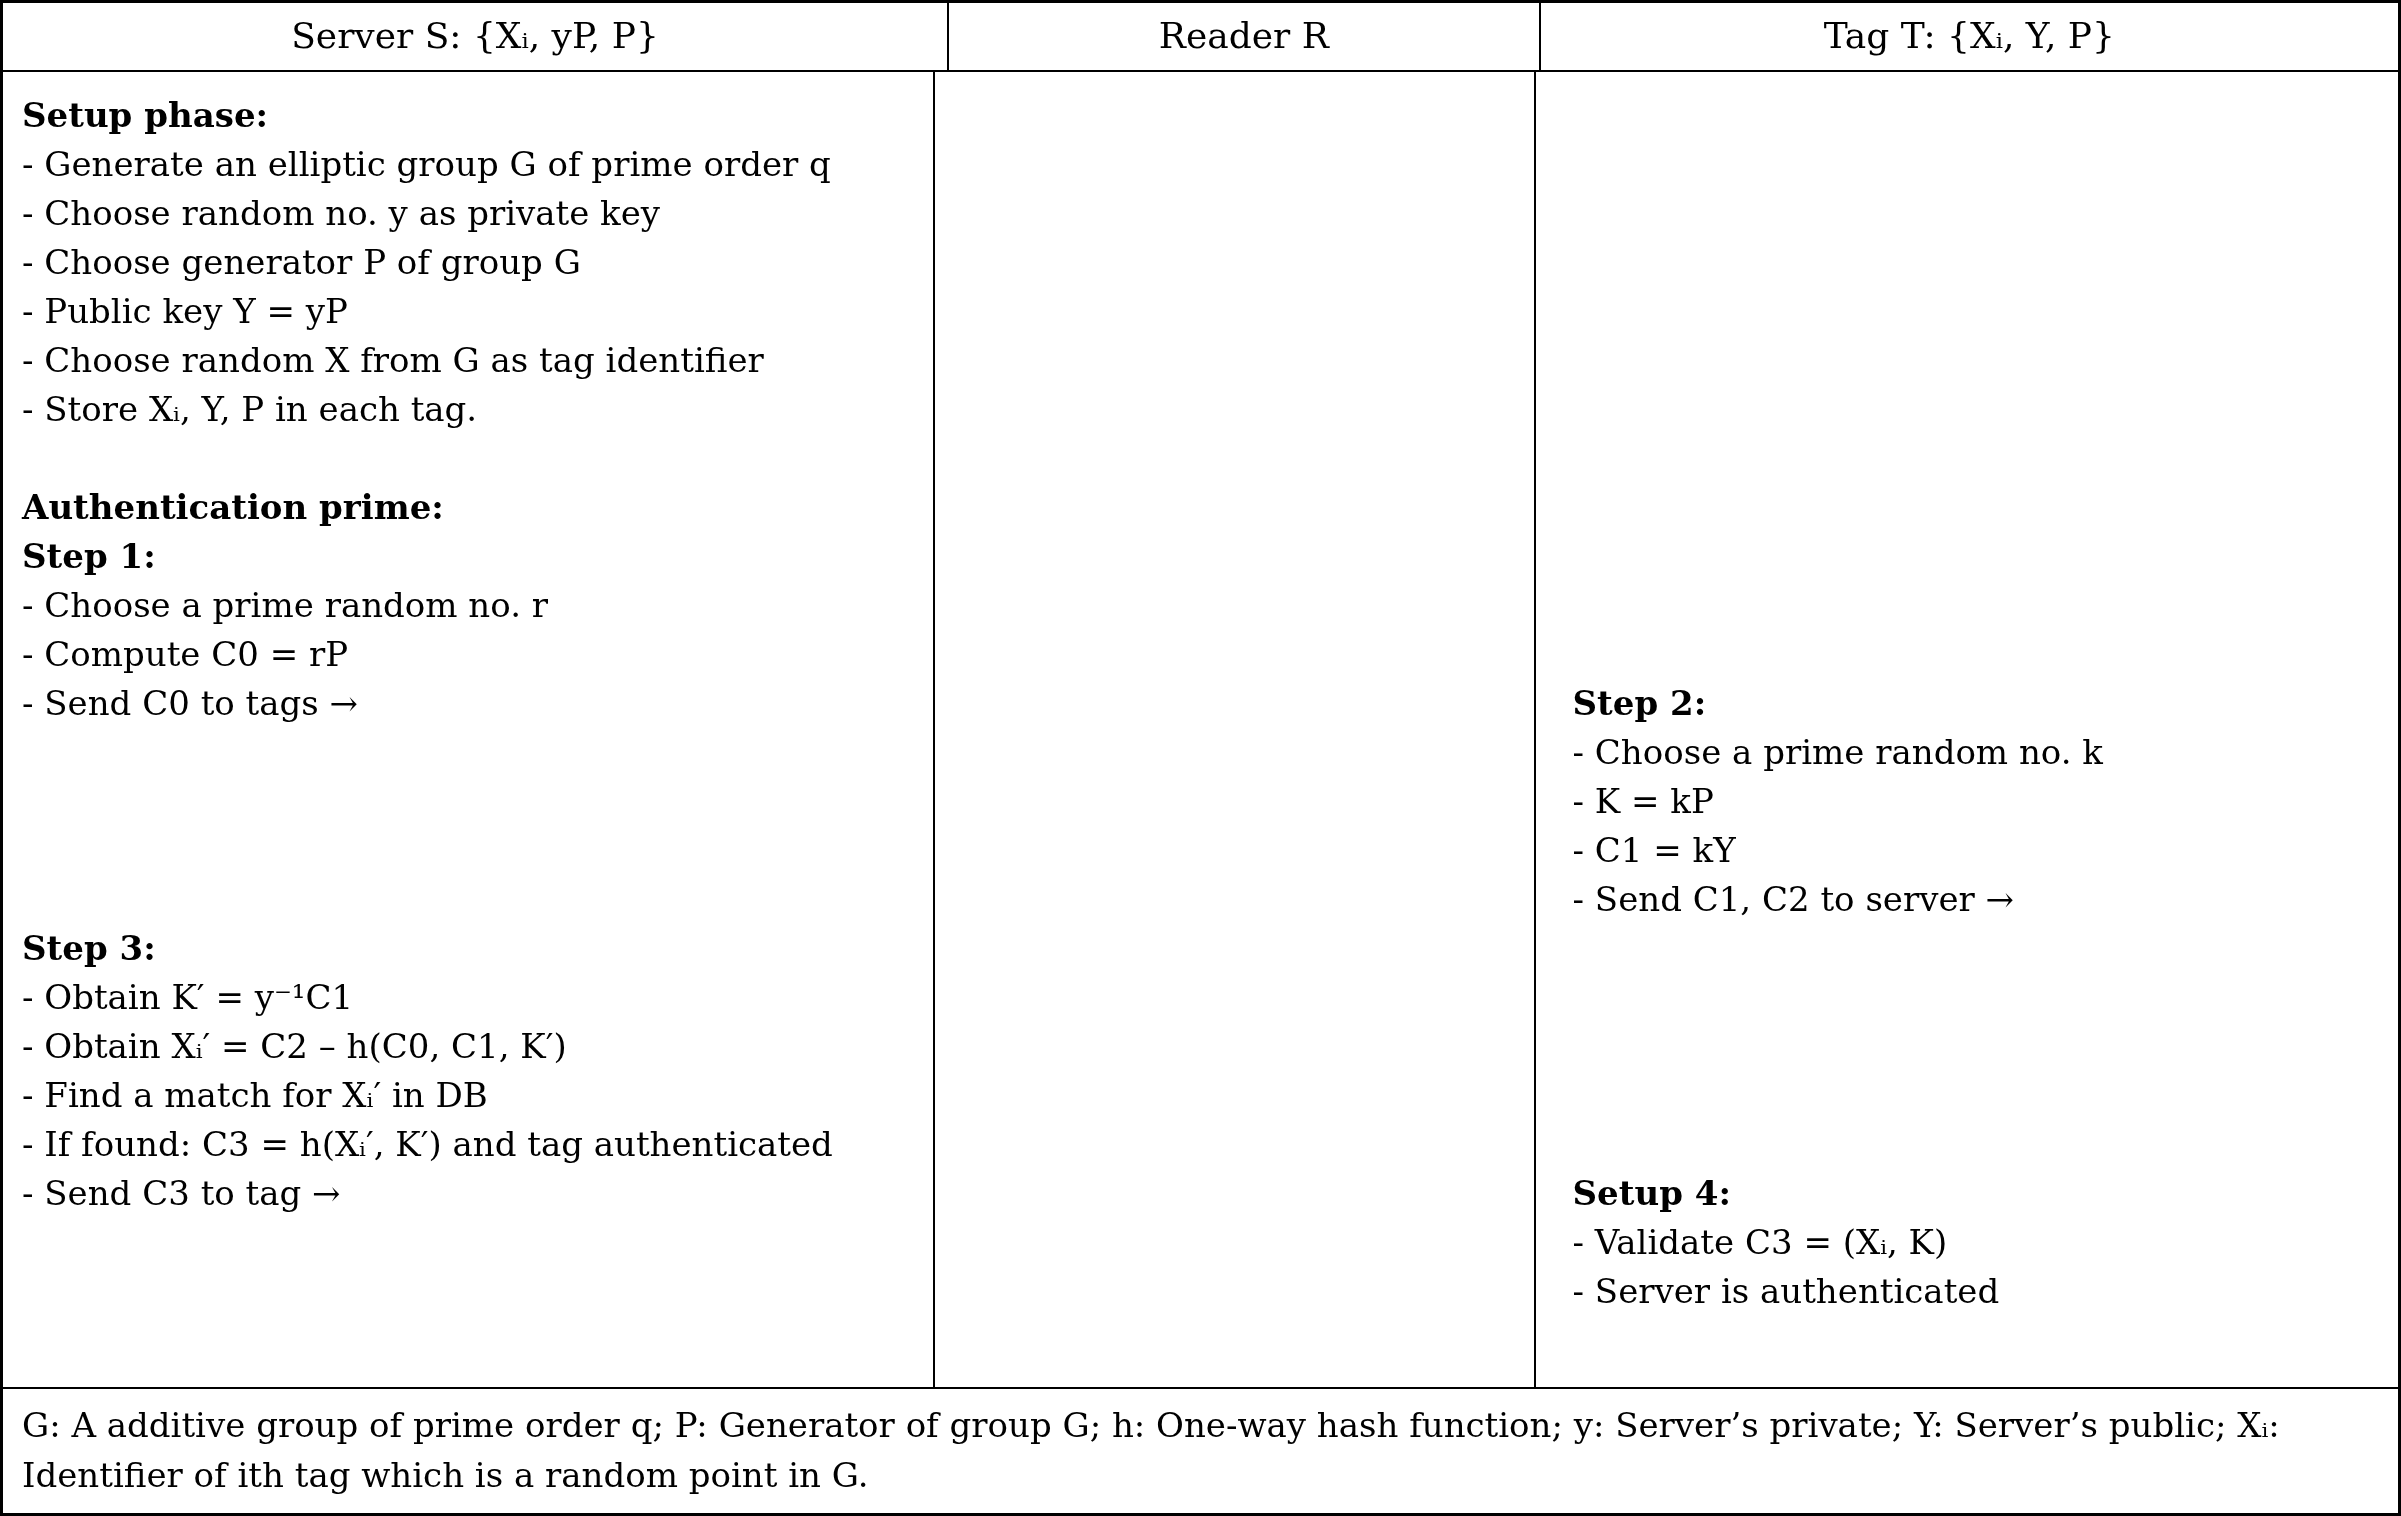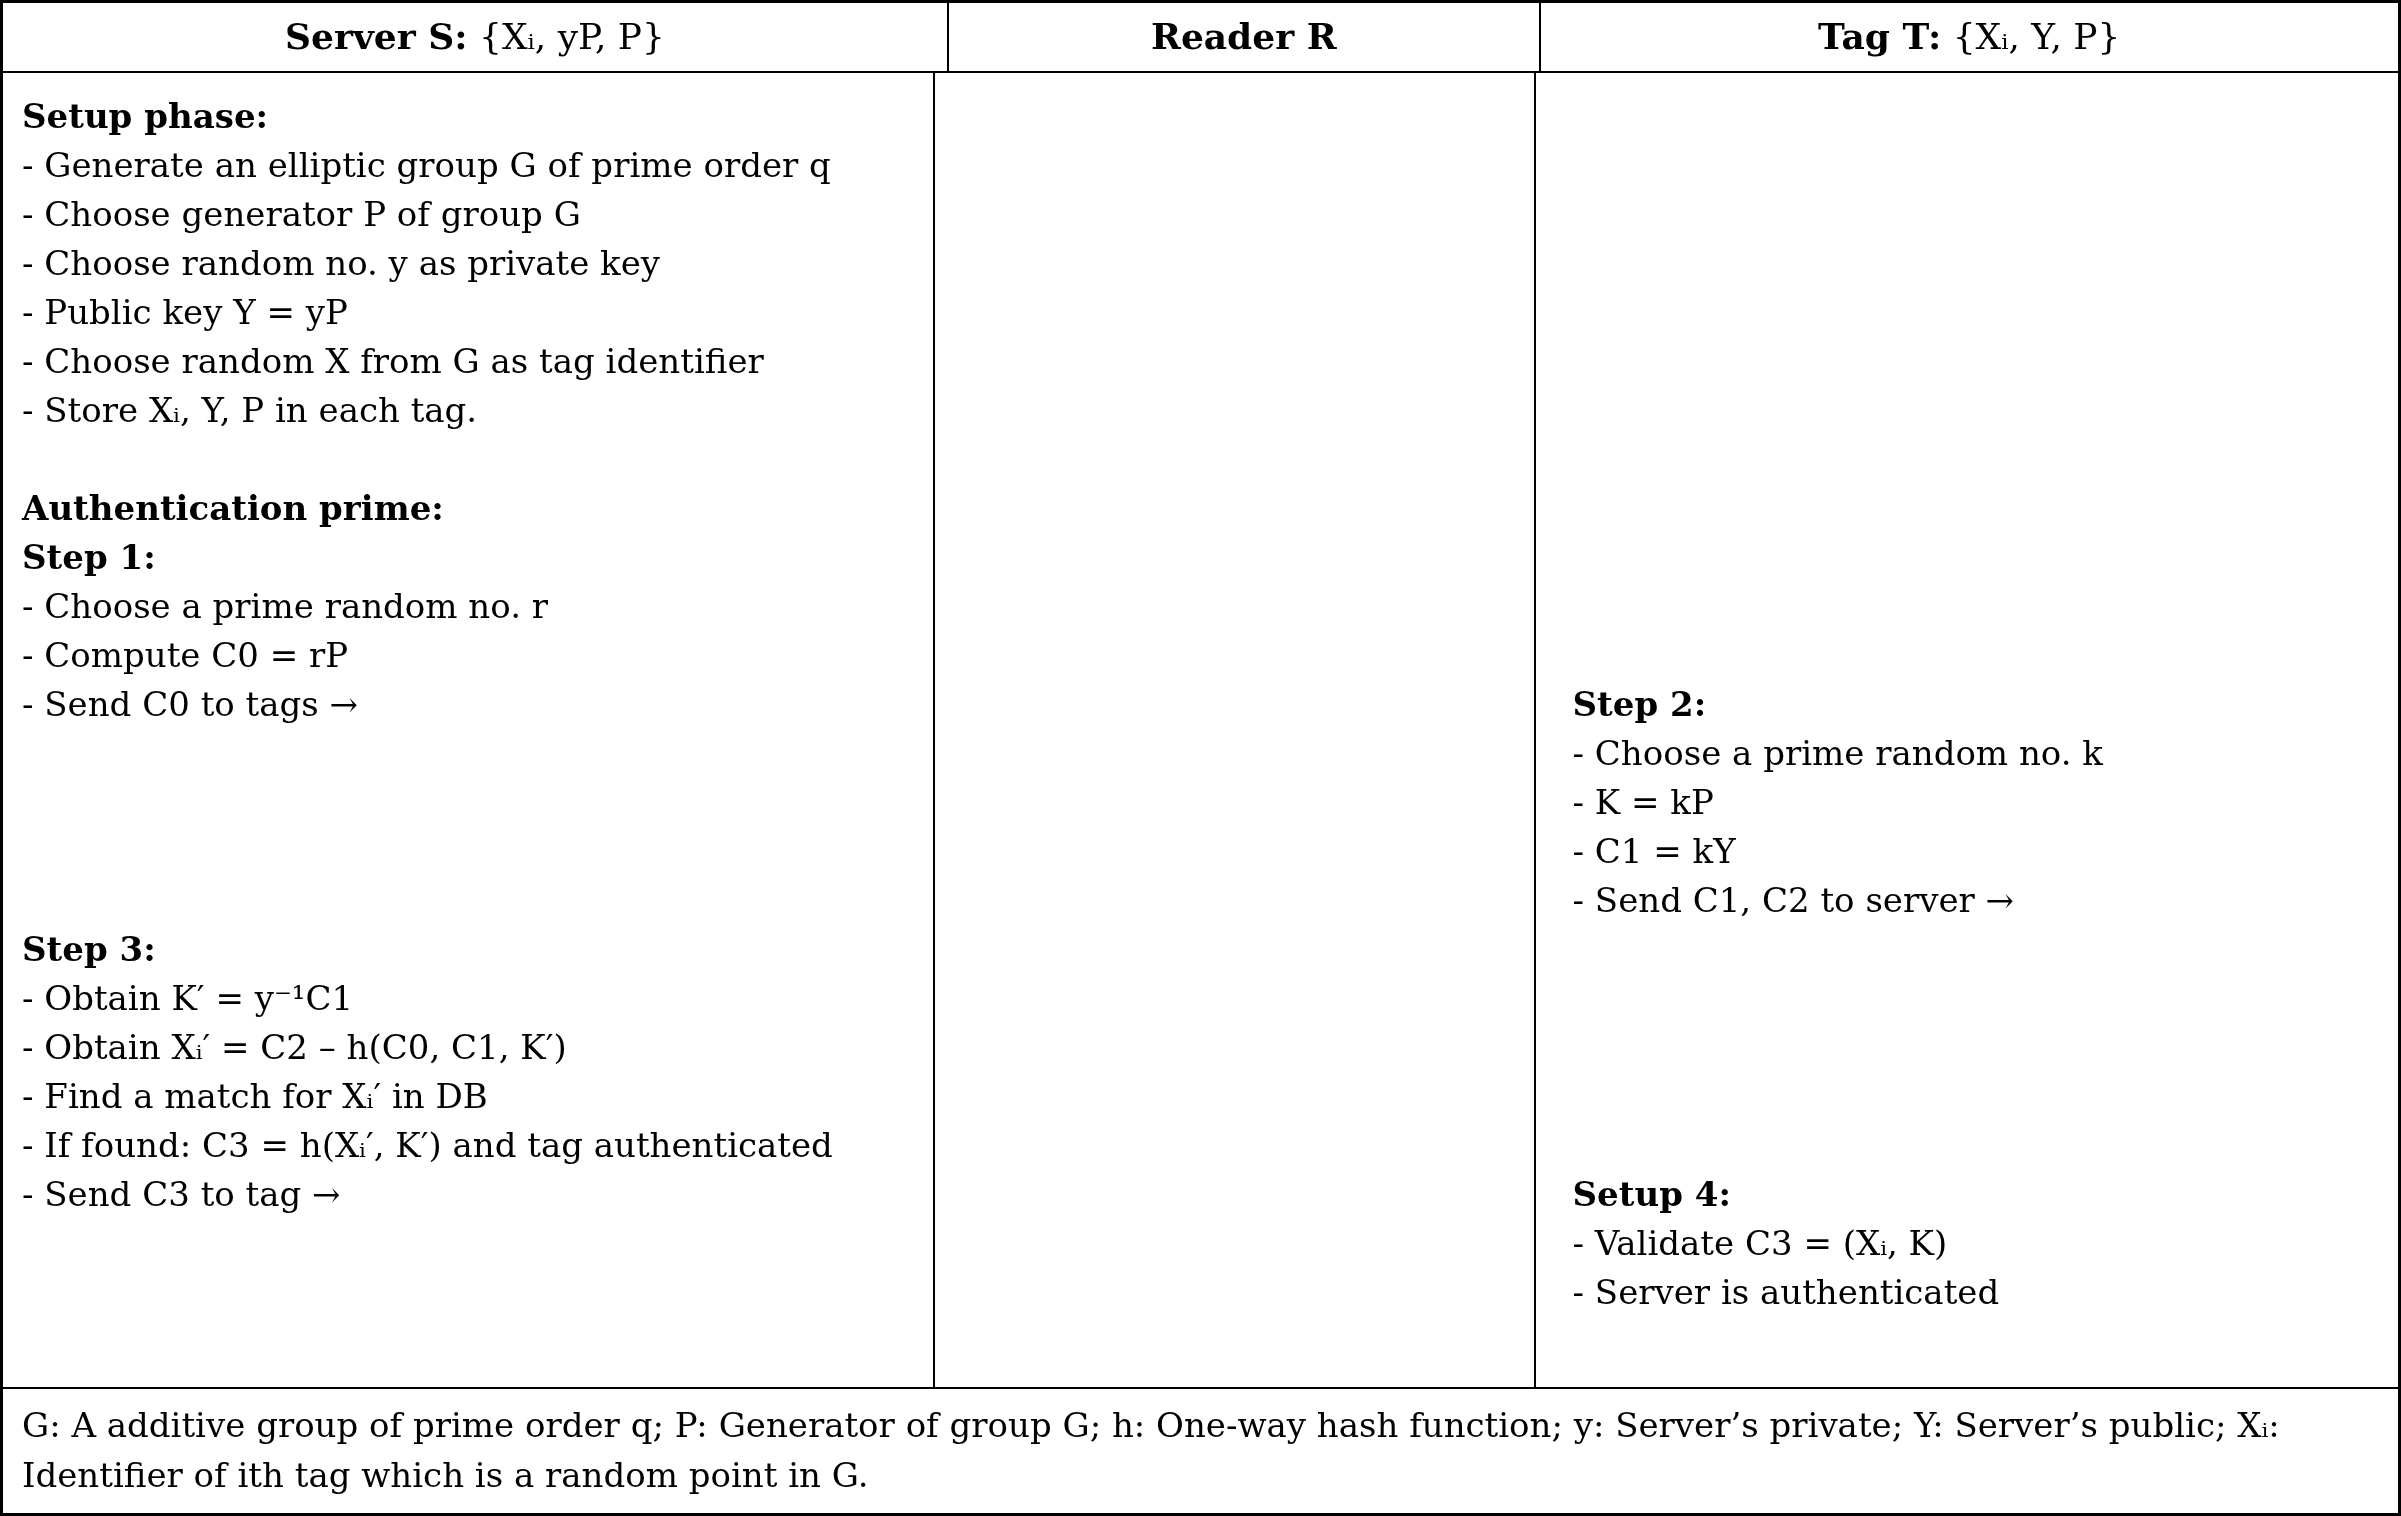--- a/index.html
+++ b/index.html
@@ -38,21 +38,21 @@
     text-align: center;
     font-size: 36px;
     line-height: 44px;
     white-space: nowrap;
   }
 
   .col-server { width: 39.5%; border-right: 2.5px solid #000000; }
   .col-reader { width: 24.7%; border-right: 2.5px solid #000000; }
   .col-tag    { width: 35.8%; }
 
-  .hcell .hbold { font-weight: bold; }
+  .hcell .hbold { font-weight: normal; }
   .hcell .hnormal { font-weight: normal; }
 
   .body-row {
     display: flex;
     flex: 1 1 auto;
     overflow: hidden;
     gap: 18px;
   }
 
   .bcell {
@@ -92,22 +92,22 @@
       </div>
       <div class="hcell col-tag">
         <span class="hbold">Tag T:</span><span class="hnormal"> {Xᵢ, Y, P}</span>
       </div>
     </div>
 
     <div class="body-row">
       <div class="bcell col-server">
           <div class="line bold">Setup phase:</div>
           <div class="line">- Generate an elliptic group G of prime order q</div>
+          <div class="line">- Choose random no. y as private key</div>
           <div class="line">- Choose generator P of group G</div>
-          <div class="line">- Choose random no. y as private key</div>
           <div class="line">- Public key Y = yP</div>
           <div class="line">- Choose random X from G as tag identifier</div>
           <div class="line">- Store Xᵢ, Y, P in each tag.</div>
           <div class="line">&nbsp;</div>
           <div class="line bold">Authentication prime:</div>
           <div class="line bold">Step 1:</div>
           <div class="line">- Choose a prime random no. r</div>
           <div class="line">- Compute C0 = rP</div>
           <div class="line">- Send C0 to tags →</div>
           <div class="line">&nbsp;</div>

